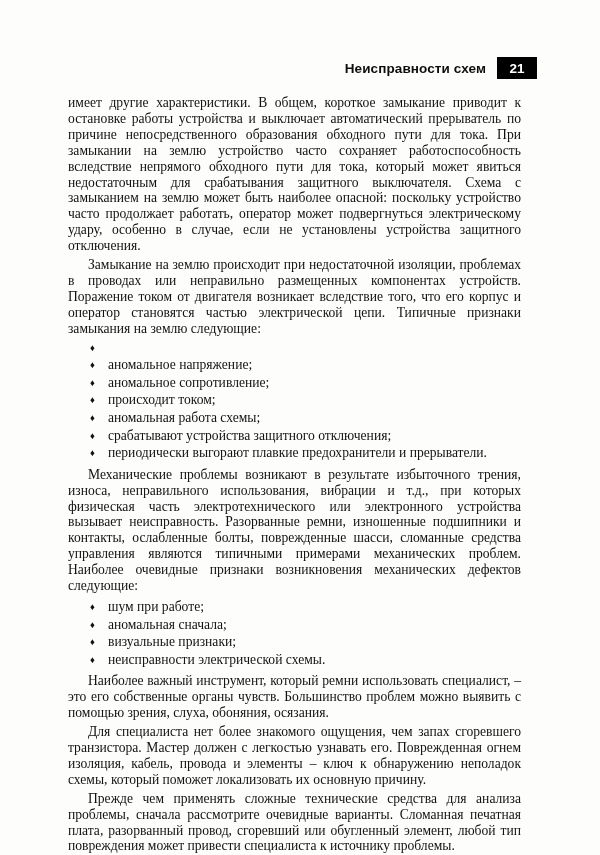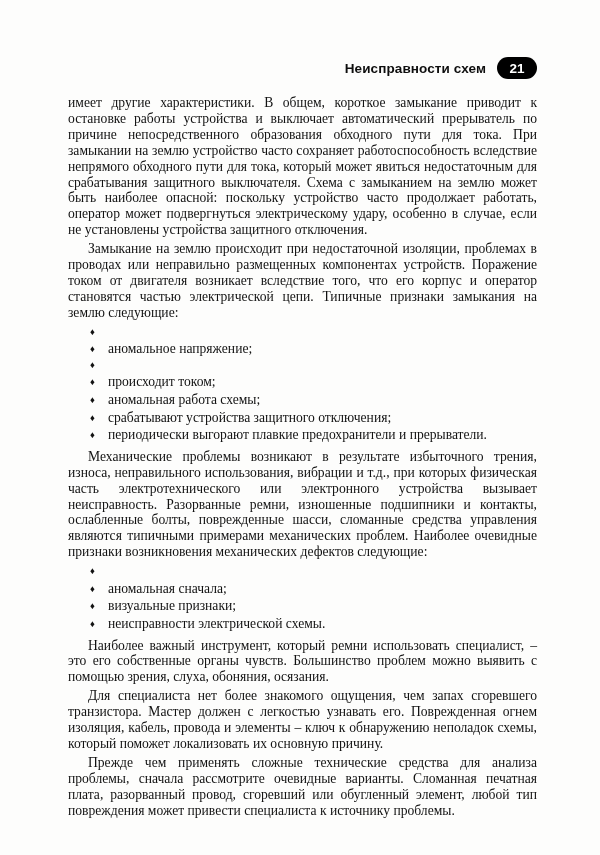--- a/index.html
+++ b/index.html
@@ -40,32 +40,31 @@
     background: #000000;
     color: #ffffff;
     width: 40px;
     height: 22px;
     display: flex;
     align-items: center;
     justify-content: center;
     font-family: "Liberation Sans", "DejaVu Sans", sans-serif;
     font-weight: 700;
     font-size: 13.5px;
-    border-radius: 11px;
   }
   
   .body-text {
     margin-top: 16px;
     font-size: 13.6px;
     line-height: 15.9px;
     text-align: justify;
     color: #121212;
   }
   .para {
-    margin: 0 0 3px 0;
+    margin: 0 16px 3px 0;
   }
   .para.indented {
     text-indent: 20px;
   }
   .bullet-list {
     list-style: none;
     margin: 5px 0 4px 0;
     padding: 0 0 0 22px;
   }
   .bullet-item {
@@ -107,20 +106,21 @@
     <ul class="bullet-list">
       <li class="bullet-item">
         <span class="bullet">♦</span>
       </li>
       <li class="bullet-item">
         <span class="bullet">♦</span>
         <span class="bullet-text">аномальное напряжение;</span>
       </li>
       <li class="bullet-item">
         <span class="bullet">♦</span>
+        <span class="bullet-text">аномальное сопротивление;</span>
       </li>
       <li class="bullet-item">
         <span class="bullet">♦</span>
         <span class="bullet-text">происходит током;</span>
       </li>
       <li class="bullet-item">
         <span class="bullet">♦</span>
         <span class="bullet-text">аномальная работа схемы;</span>
       </li>
       <li class="bullet-item">
@@ -131,20 +131,21 @@
         <span class="bullet">♦</span>
         <span class="bullet-text">периодически выгорают плавкие предохранители и прерыватели.</span>
       </li>
     </ul>
 
     <p class="para indented">Механические проблемы возникают в результате избыточного трения, износа, неправильного использования, вибрации и т.д., при которых физическая часть электротехнического или электронного устройства вызывает неисправность. Разорванные ремни, изношенные подшипники и контакты, ослабленные болты, поврежденные шасси, сломанные средства управления являются типичными примерами механических проблем. Наиболее очевидные признаки возникновения механических дефектов следующие:</p>
 
     <ul class="bullet-list">
       <li class="bullet-item">
         <span class="bullet">♦</span>
+        <span class="bullet-text">шум при работе;</span>
       </li>
       <li class="bullet-item">
         <span class="bullet">♦</span>
         <span class="bullet-text">аномальная сначала;</span>
       </li>
       <li class="bullet-item">
         <span class="bullet">♦</span>
         <span class="bullet-text">визуальные признаки;</span>
       </li>
       <li class="bullet-item">

